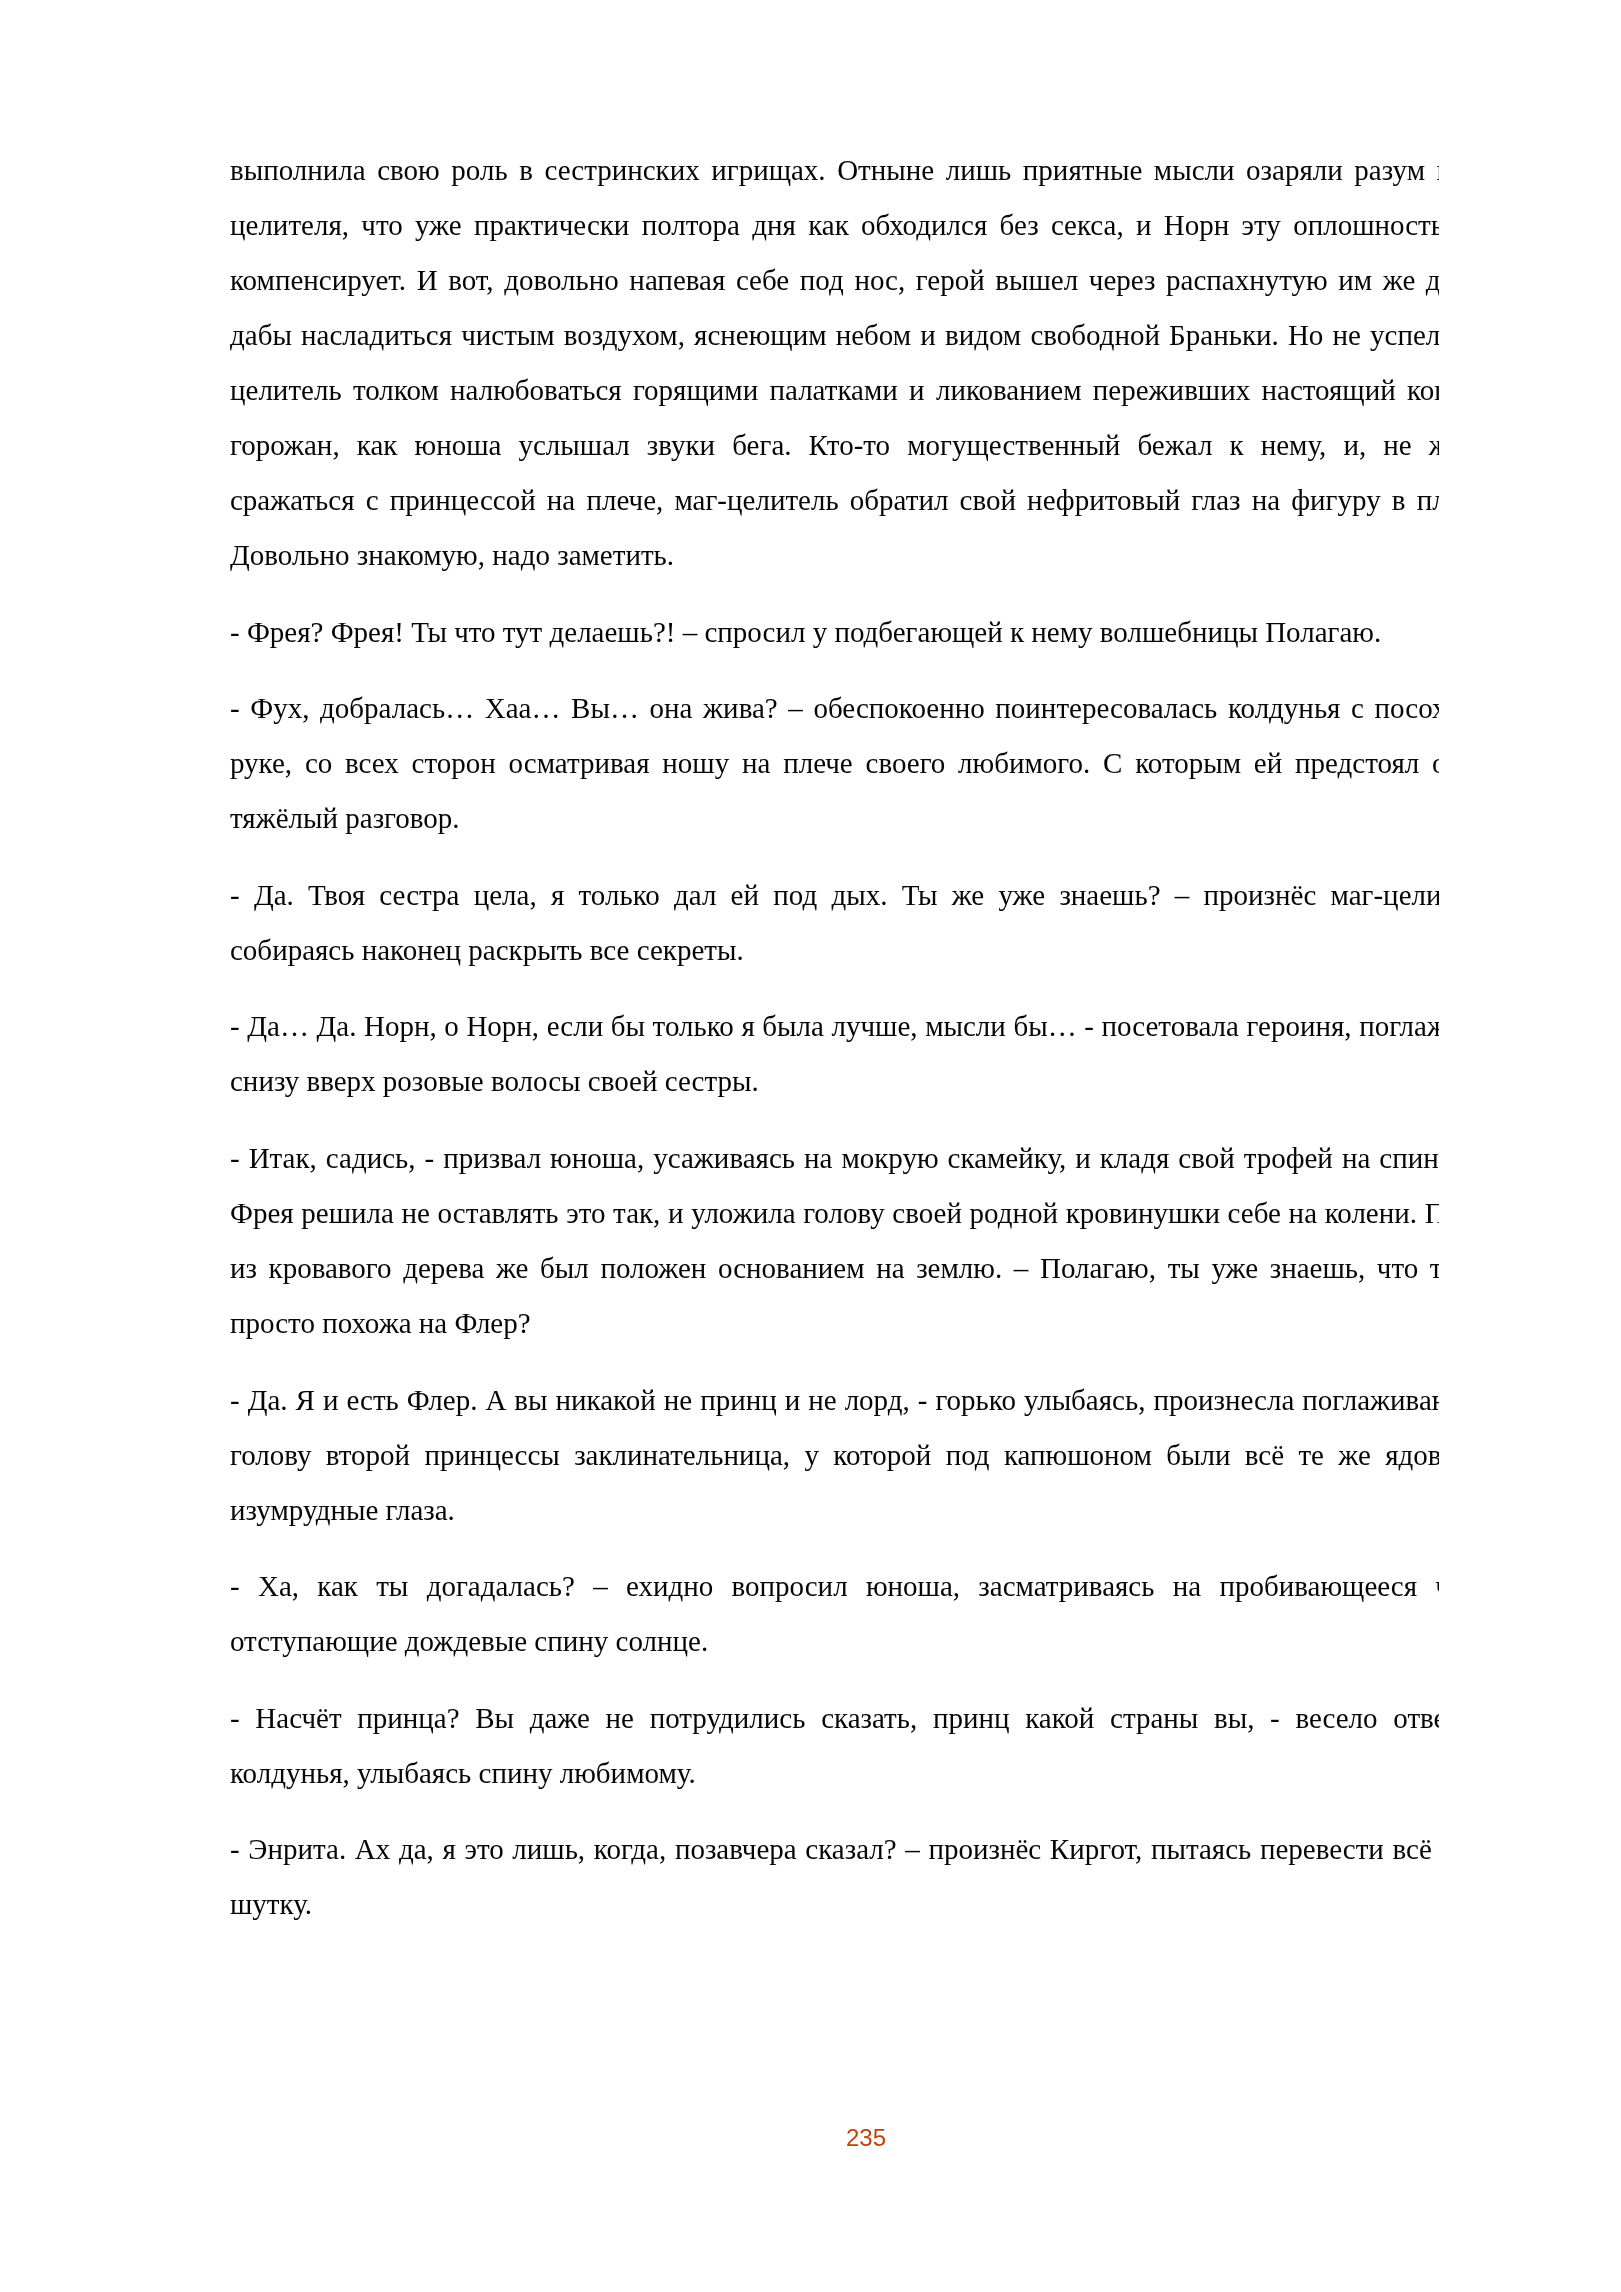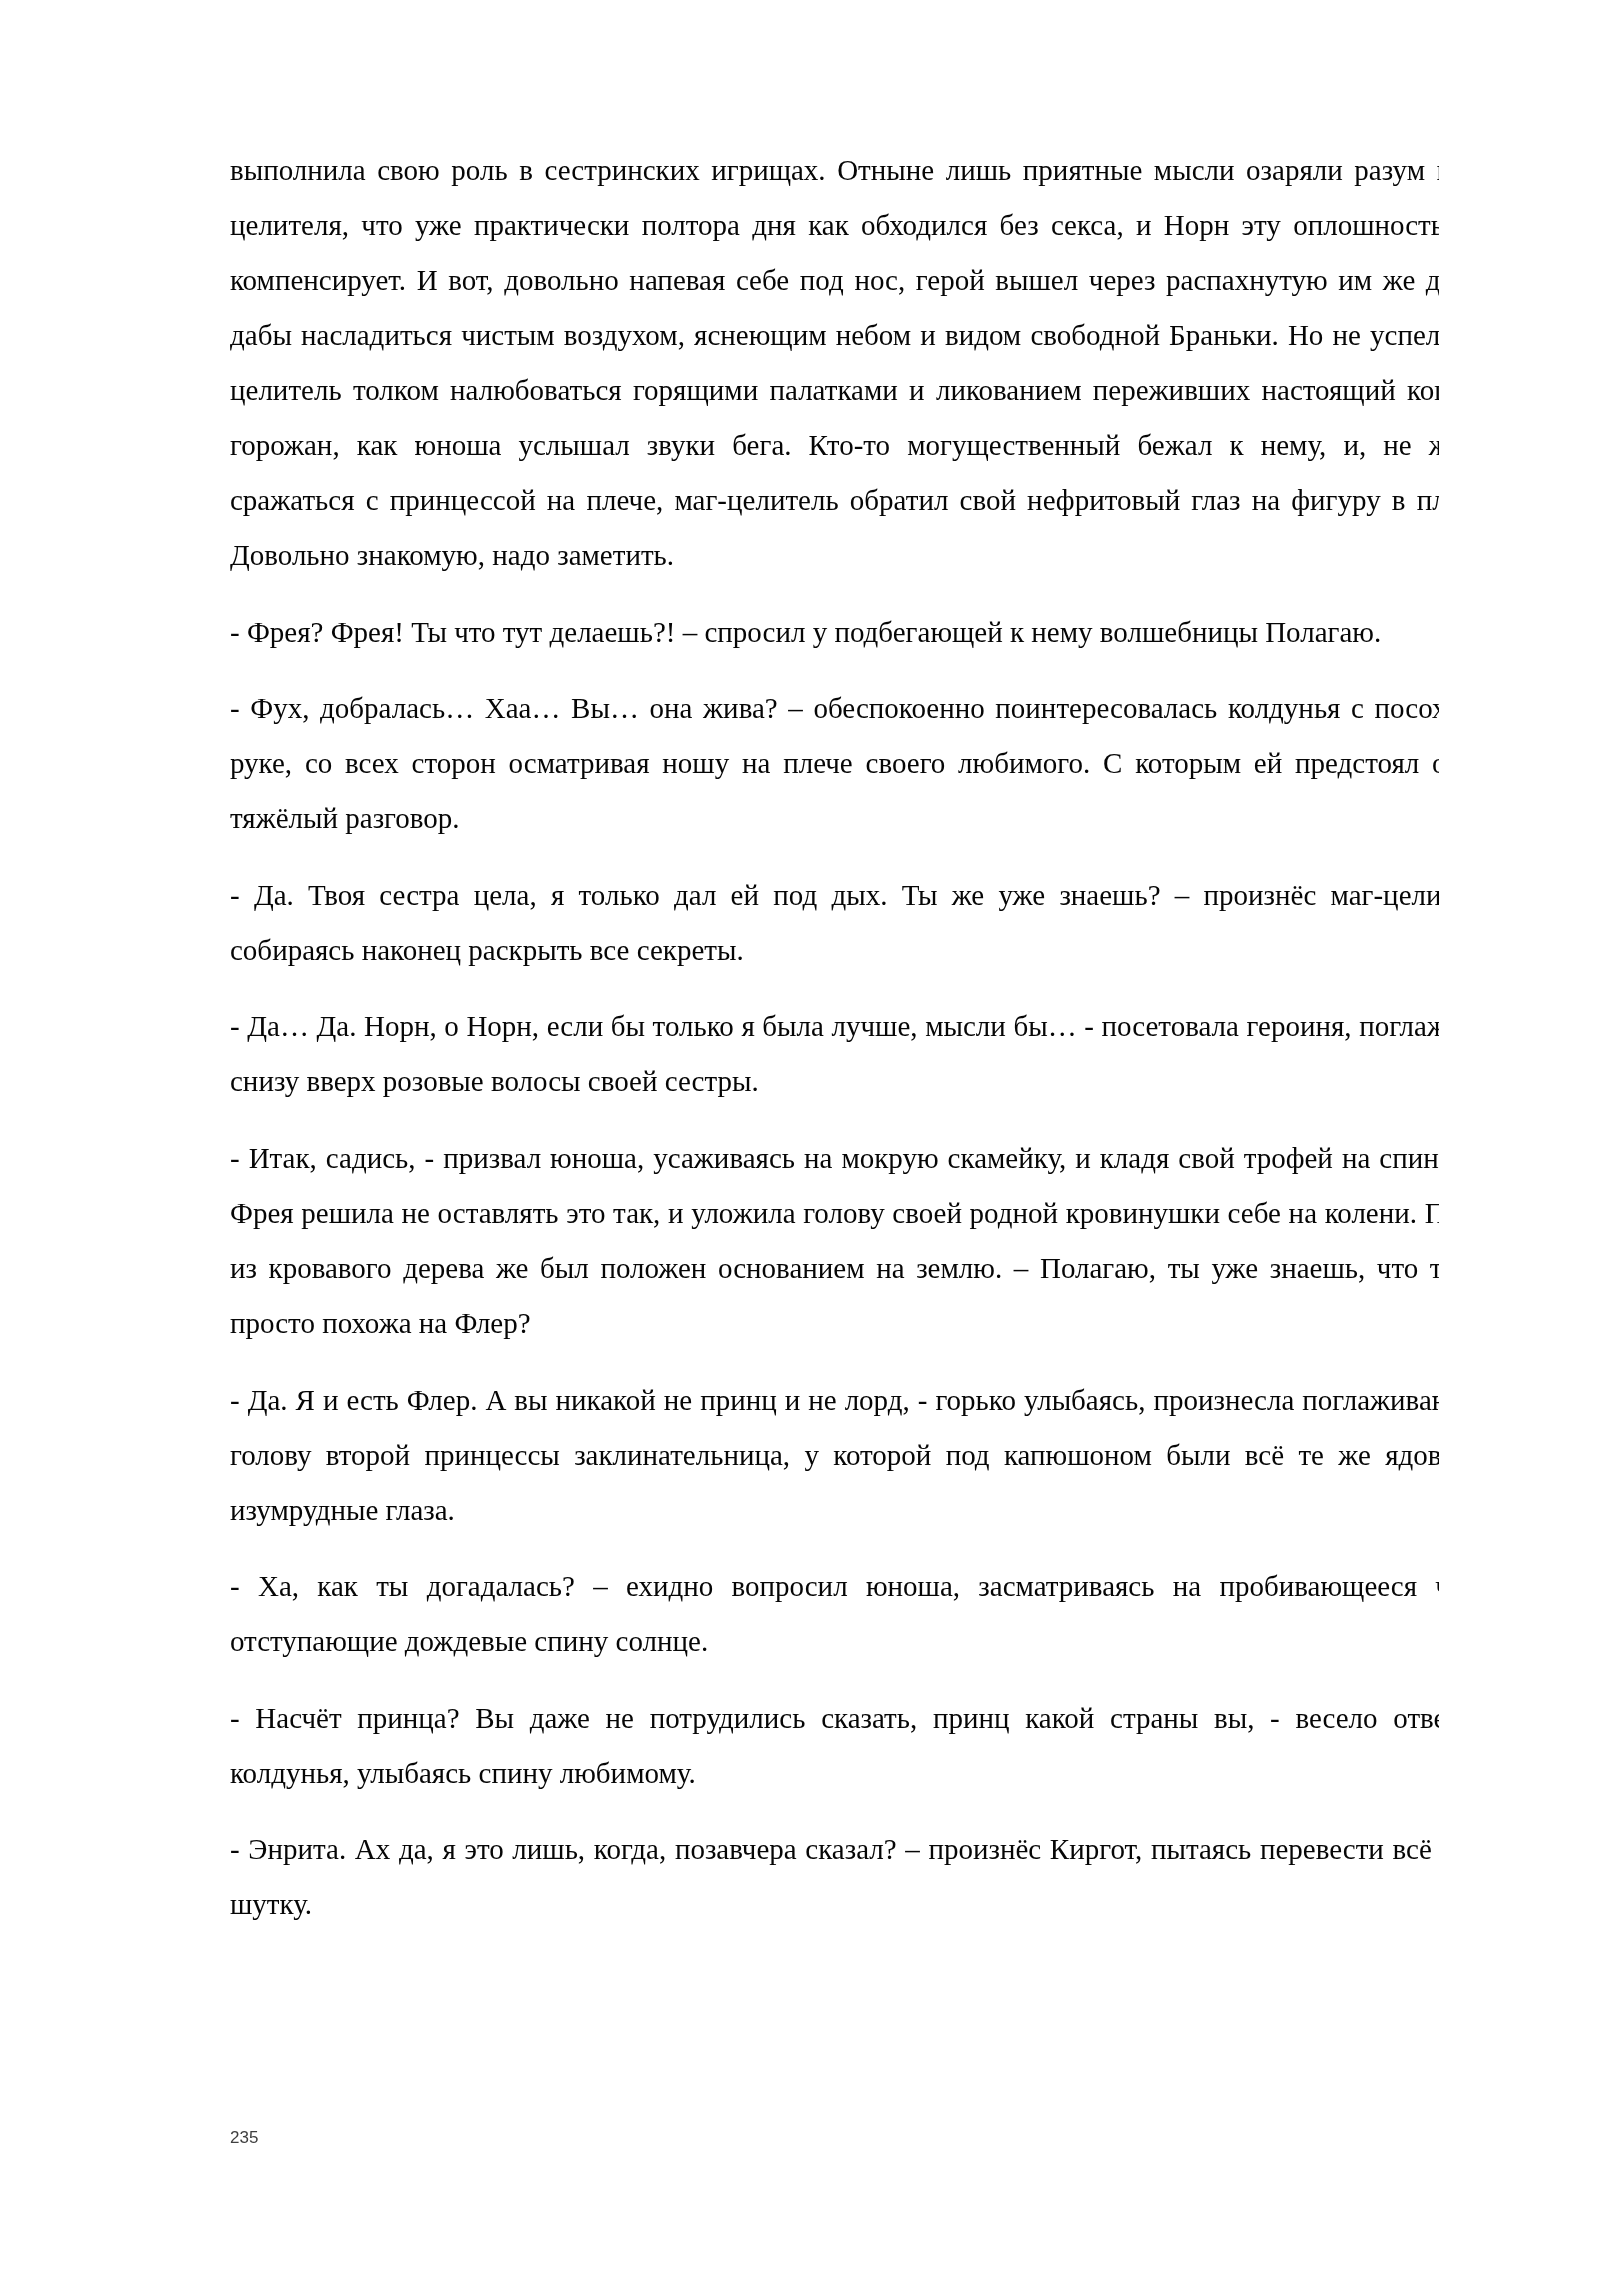--- a/index.html
+++ b/index.html
@@ -28,24 +28,25 @@
   }
   .text-column p {
     margin: 0 0 21.6px 0;
     padding: 0;
   }
   .page-number {
     position: absolute;
     top: 2123px;
     left: 230px;
     width: 1272px;
+    text-align: center;
     font-family: "Liberation Sans", sans-serif;
-    font-size: 17px;
+    font-size: 24px;
     line-height: 29px;
-    color: #404040;
+    color: #c2410c;
   }
 </style>
 </head>
 <body>
 
 <div class="page">
   <div class="text-column">
       <p>выполнила свою роль в сестринских игрищах. Отныне лишь приятные мысли озаряли разум мага-целителя, что уже практически полтора дня как обходился без секса, и Норн эту оплошность ему компенсирует. И вот, довольно напевая себе под нос, герой вышел через распахнутую им же дверь, дабы насладиться чистым воздухом, яснеющим небом и видом свободной Браньки. Но не успел маг-целитель толком налюбоваться горящими палатками и ликованием переживших настоящий кошмар горожан, как юноша услышал звуки бега. Кто-то могущественный бежал к нему, и, не желая сражаться с принцессой на плече, маг-целитель обратил свой нефритовый глаз на фигуру в плаще. Довольно знакомую, надо заметить.</p>
       <p>- Фрея? Фрея! Ты что тут делаешь?! – спросил у подбегающей к нему волшебницы Полагаю.</p>
       <p>- Фух, добралась… Хаа… Вы… она жива? – обеспокоенно поинтересовалась колдунья с посохом в руке, со всех сторон осматривая ношу на плече своего любимого. С которым ей предстоял очень тяжёлый разговор.</p>

